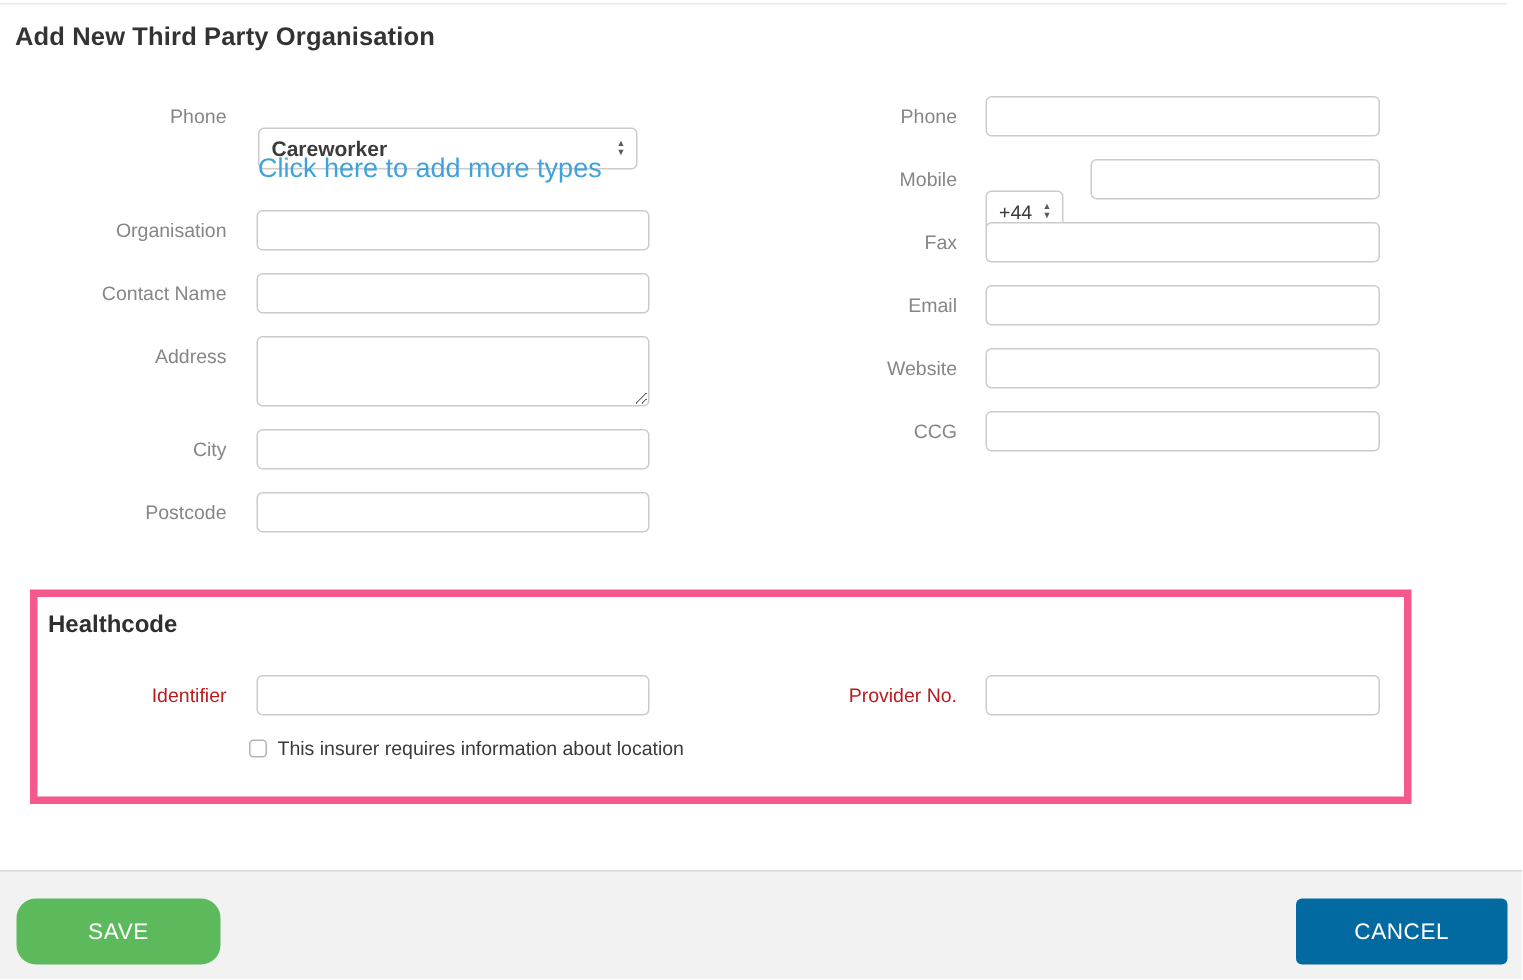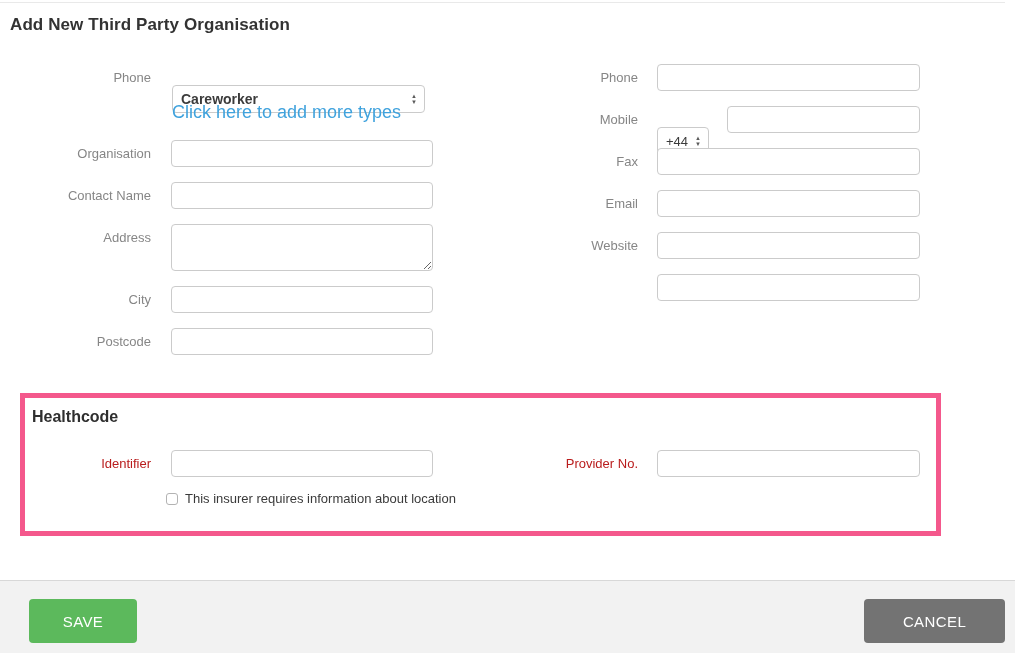--- a/index.html
+++ b/index.html
@@ -142,22 +142,22 @@
     top: 18px;
     height: 44px;
     border: none;
     border-radius: 4px;
     font-family: "Liberation Sans", "DejaVu Sans", sans-serif;
     font-size: 15px;
     color: #fff;
     letter-spacing: 0.4px;
     cursor: pointer;
   }
-  .btn-save   { left: 29px;  width: 108px; background: #5cb95c; }
-  .btn-cancel { right: 10px; width: 141px; background: #737373; }
+  .btn-save   { left: 11px;  width: 136px; background: #5cb95c; border-radius: 13px; }
+  .btn-cancel { right: 10px; width: 141px; background: #0369a1; }
 </style>
 </head>
 <body>
 
 <div id="screen">
 
   <div class="top-rule"></div>
 
   <h1 class="page-title">Add New Third Party Organisation</h1>
 
@@ -202,20 +202,21 @@
 
   <label class="field-label right-col" style="top:148px;">Fax</label>
   <input class="text-input" style="left: 657px; top: 148px; width: 263px;" value="">
 
   <label class="field-label right-col" style="top:190px;">Email</label>
   <input class="text-input" style="left: 657px; top: 190px; width: 263px;" value="">
 
   <label class="field-label right-col" style="top:232px;">Website</label>
   <input class="text-input" style="left: 657px; top: 232px; width: 263px;" value="">
 
+  <label class="field-label right-col" style="top:274px;">CCG</label>
   <input class="text-input" style="left: 657px; top: 274px; width: 263px;" value="">
 
   <div class="healthcode-panel">
     <h2 class="healthcode-heading">Healthcode</h2>
 
     <label class="hc-label" style="left:0; top:52px; width:126px;">Identifier</label>
     <input class="text-input" style="left: 146px; top: 52px; width: 262px;" value="">
 
     <label class="hc-label" style="left:462px; top:52px; width:151px;">Provider No.</label>
     <input class="text-input" style="left: 632px; top: 52px; width: 263px;" value="">

